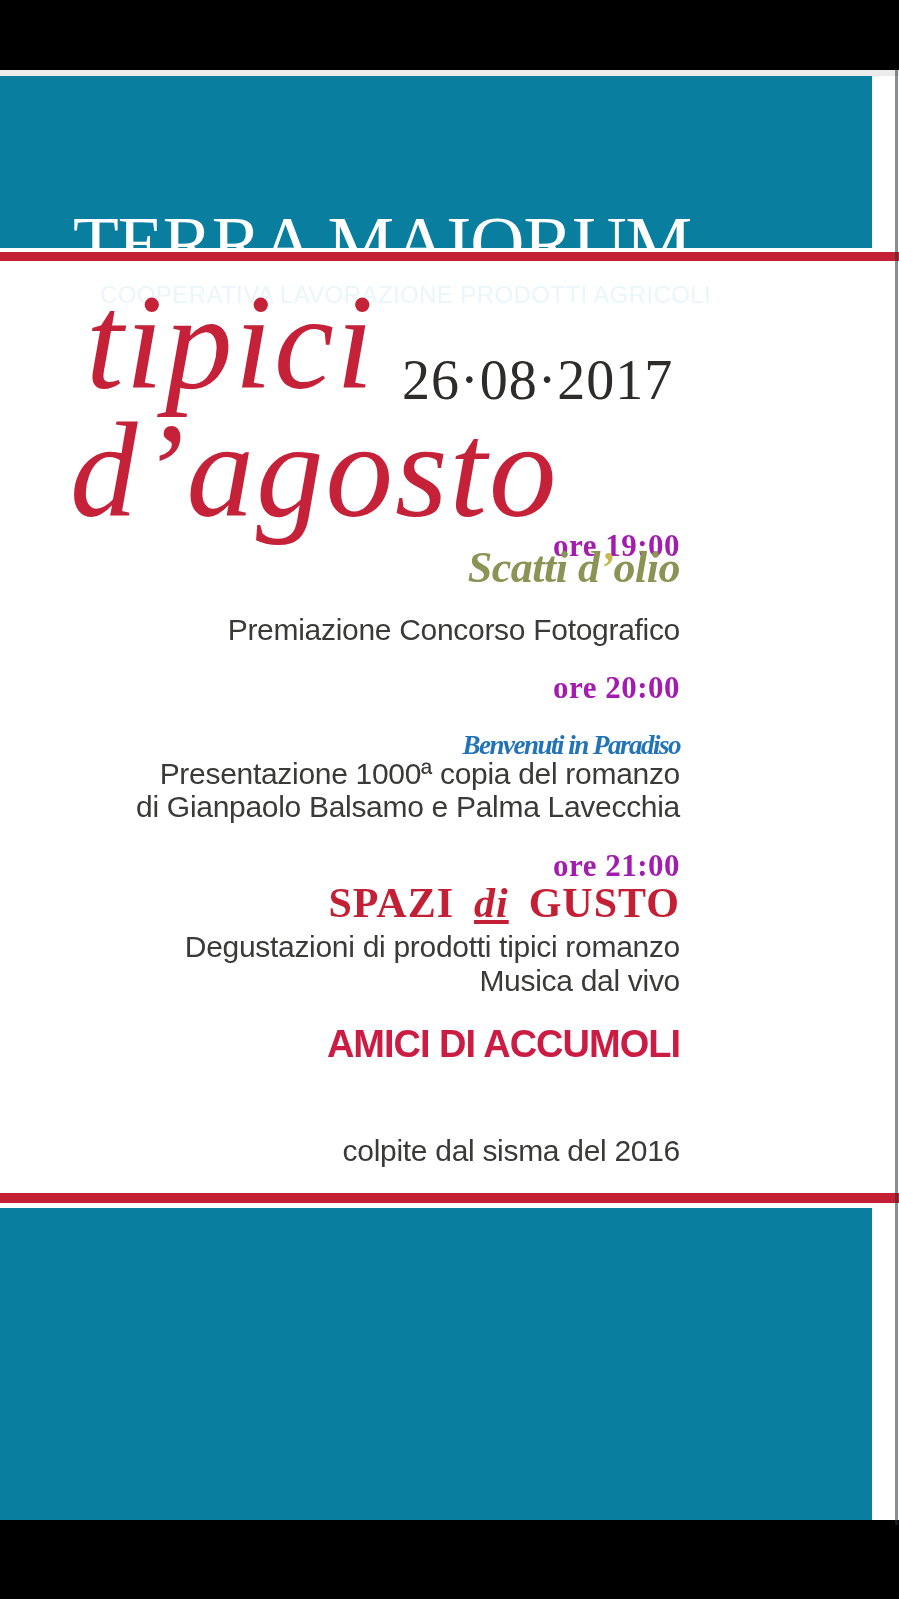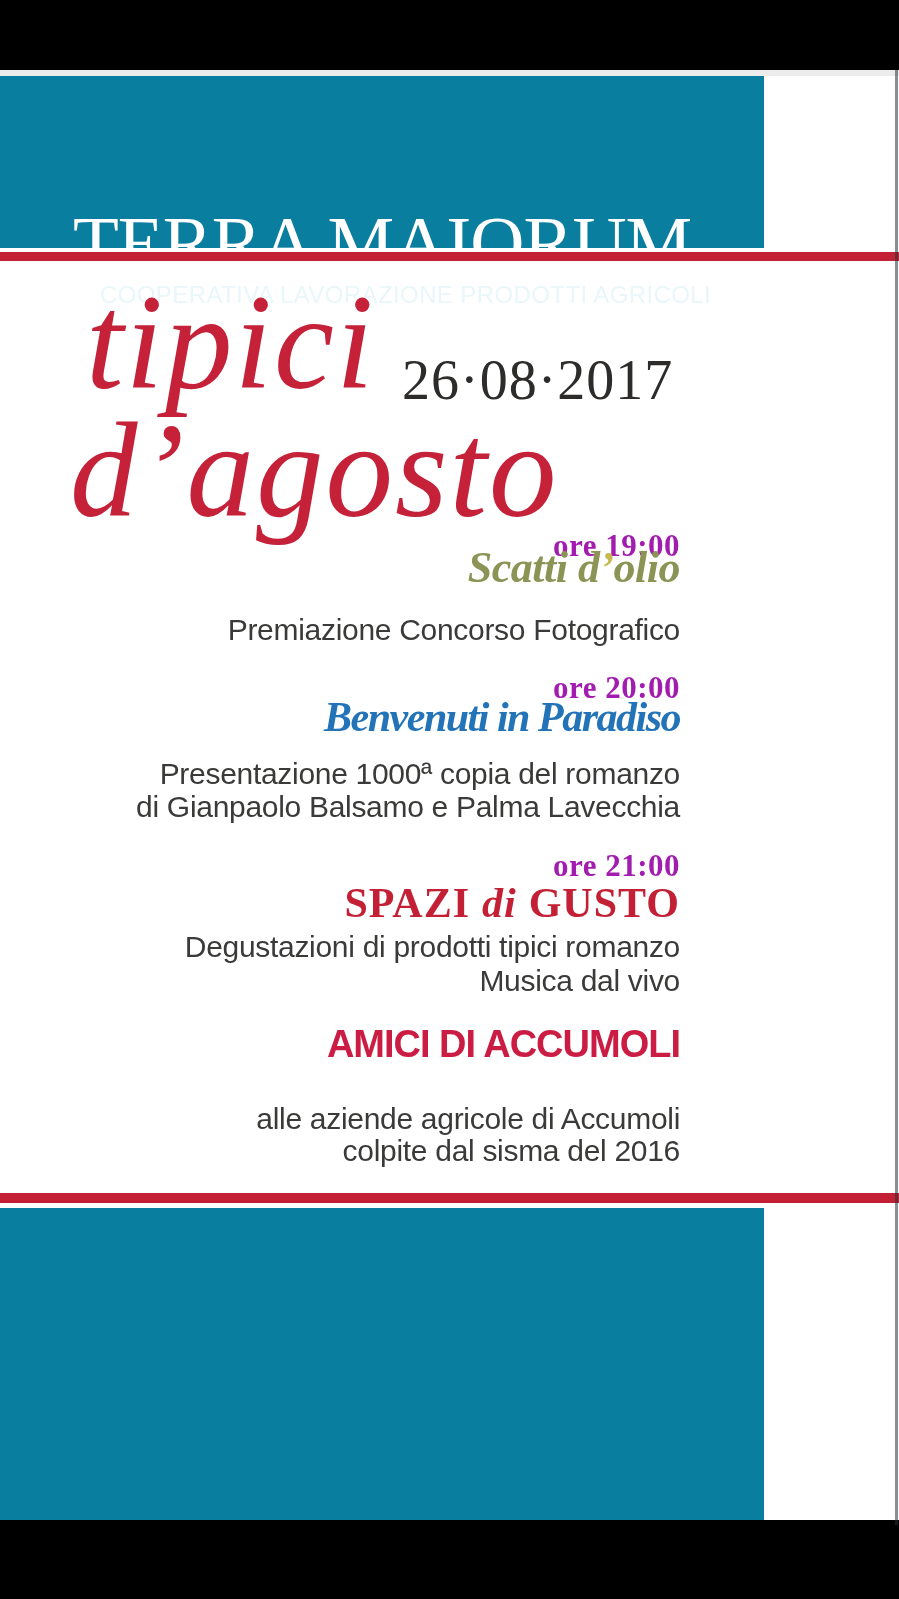--- a/index.html
+++ b/index.html
@@ -5,21 +5,21 @@
   html,body { margin:0; padding:0; background:#000; }
   .stage {
     position:relative; width:899px; height:1599px;
     background:#ffffff; overflow:hidden;
     font-family:"Liberation Serif", serif;
   }
   .bar { position:absolute; left:0; width:899px; background:#000; }
   .bar-top { top:0; height:70px; }
   .bar-bottom { top:1520px; height:79px; }
   .hairline-top { position:absolute; left:0; top:70px; width:899px; height:6px; background:#ececec; }
-  .band-teal { position:absolute; left:0; width:764px; background:#097e9e; }
+  .band-teal { position:absolute; left:0; width:872px; background:#097e9e; }
   .band-header { top:76px; height:172px; }
   .band-footer { top:1208px; height:312px; }
   .stripe-red { position:absolute; left:0; width:899px; background:#c32036; }
   .stripe-red-top { top:252px; height:9px; }
   .stripe-red-bottom { top:1193px; height:10px; }
   .edge-right { position:absolute; top:70px; right:1px; width:3px; height:1455px; background:#25333c; opacity:.55; }
 
   .brand-title {
     position:absolute; left:73px; top:129px;
     color:#ffffff; font-size:75px; line-height:1; letter-spacing:-1px;
@@ -39,23 +39,23 @@
     color:#2d2c2a; font-size:56px; line-height:1; letter-spacing:1px; white-space:nowrap;
   }
 
   .rline { position:absolute; right:219px; line-height:1; white-space:nowrap; text-align:right; }
   .time { font-weight:bold; font-size:31px; color:#a21caf; letter-spacing:0.5px; }
   .t-1 { top:530px; } .t-2 { top:672px; } .t-3 { top:850px; }
 
   .script-title { font-style:italic; font-weight:bold; }
   .title-olive { top:546px; font-size:44px; color:#8b9355; letter-spacing:-0.5px; }
   .title-olive .apos { color:#c4ba4f; }
-  .title-blue { top:696px; font-size:42px; color:#2273b7; letter-spacing:-1.5px; }
+  .title-blue { top:732px; font-size:27px; color:#2273b7; letter-spacing:-1.5px; }
   .title-spazi { top:882px; font-size:42px; font-weight:bold; color:#c32036; letter-spacing:1px; }
-  .title-spazi .mid { font-style:italic; margin:0 12px; }
+  .title-spazi .mid { font-style:italic; margin:0 20px;text-decoration:underline; }
   .title-amici {
     top:1025px; font-family:"Liberation Sans", sans-serif;
     font-weight:bold; font-size:38px; color:#cb1c44; letter-spacing:-1px;
   }
 
   .detail {
     font-family:"Liberation Sans", sans-serif;
     font-size:30px; color:#3a3a39; letter-spacing:-0.3px;
   }
   .d-1 { top:615px; } .d-2 { top:759px; } .d-3 { top:792px; }
@@ -95,21 +95,20 @@
   <div class="rline script-title title-blue">Benvenuti in Paradiso</div>
   <div class="rline detail d-2">Presentazione 1000ª copia del romanzo</div>
   <div class="rline detail d-3">di Gianpaolo Balsamo e Palma Lavecchia</div>
 
   <div class="rline time t-3">ore 21:00</div>
   <div class="rline title-spazi"><span>SPAZI</span><span class="mid">di</span><span>GUSTO</span></div>
   <div class="rline detail d-4">Degustazioni di prodotti tipici romanzo</div>
   <div class="rline title-amici">AMICI DI ACCUMOLI</div>
 
   <div class="rline detail d-5">Musica dal vivo</div>
-  <div class="rline detail d-7">alle aziende agricole di Accumoli</div>
   <div class="rline detail d-8">colpite dal sisma del 2016</div>
 
   <div class="stripe-red stripe-red-bottom"></div>
 
   <div class="band-teal band-footer"></div>
 
   <div class="bar bar-bottom"></div>
   <div class="edge-right"></div>
 
 </div>

